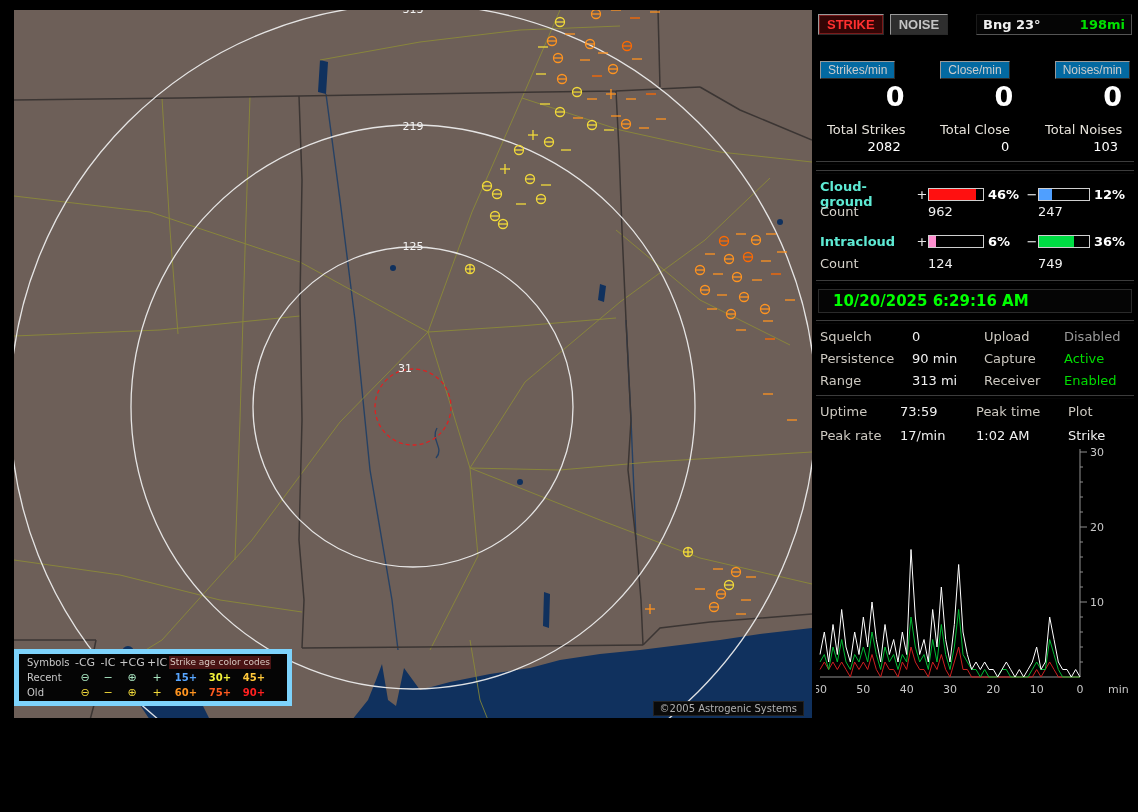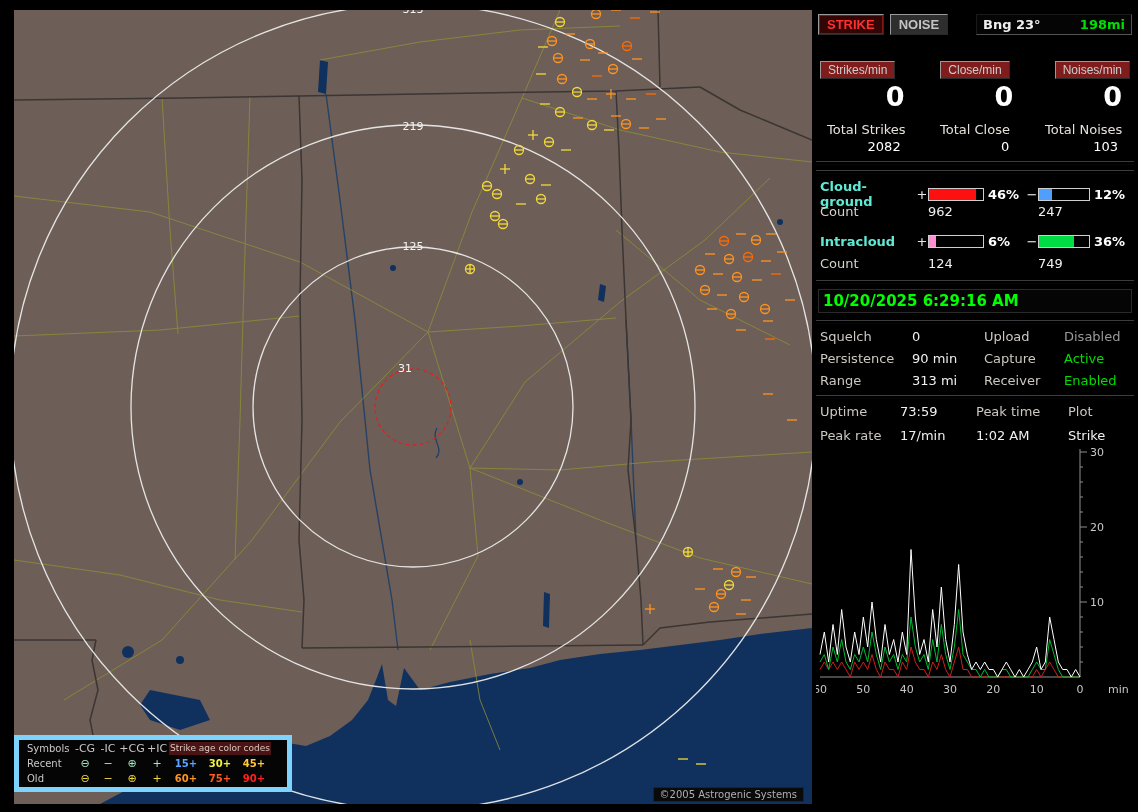--- a/index.html
+++ b/index.html
@@ -1,20 +1,20 @@
 <!DOCTYPE html>
 <html><head>
 <meta charset="utf-8">
 <style>
   html,body{margin:0;padding:0;background:#000;width:1138px;height:812px;overflow:hidden;
     font-family:"DejaVu Sans","Liberation Sans",sans-serif;}
   .app{position:relative;width:1138px;height:812px;background:#000;}
 
   
-  .map{position:absolute;left:14px;top:10px;width:798px;height:794px;background:#6d5f58;overflow:hidden;}
+  .map{position:absolute;left:14px;top:10px;width:798px;height:708px;background:#6d5f58;overflow:hidden;}
   .map svg{display:block;}
   .legend{position:absolute;left:0;bottom:12px;width:252px;background:#050505;border:5px solid #7dd3fc;
     color:#c8c8c8;font-size:10px;display:grid;grid-template-columns:46px 24px 22px 26px 24px 34px 34px 34px;
     grid-auto-rows:15px;align-items:center;padding:1px 8px;}
   .legend .hdr-age{grid-column:6 / span 3;background:#4a1414;color:#d8c8c0;font-size:9px;text-align:center;
     padding:1px 0;line-height:11px;}
   .legend .sym{text-align:center;font-size:11px;line-height:13px;}
   .legend .agelbl{text-align:center;font-weight:bold;}
   .copyright{position:absolute;right:8px;bottom:2px;background:#0a0a0a;color:#b0b0b0;font-size:10px;
     padding:1px 6px;border:1px solid #222;}
@@ -27,41 +27,41 @@
   .top-row{display:flex;align-items:center;margin:14px 6px 0 6px;}
   .btn{border:1px solid;border-color:#9a9a9a #2a2a2a #2a2a2a #9a9a9a;background:#2e2e2e;color:#c4c4c4;
     font-weight:bold;font-size:13px;padding:2px 8px;cursor:default;}
   .btn.strike{background:#330505;color:#ff3030;box-shadow:inset 0 0 0 1px #7a1a1a;margin-right:6px;}
   .bng-box{margin-left:auto;background:#050505;border:1px solid;border-color:#1a1a1a #555 #555 #1a1a1a;
     width:142px;display:flex;justify-content:space-between;padding:2px 6px;font-weight:bold;}
   .bng-box .bng{color:#f0f0f0;}
   .bng-box .dist{color:#00e000;}
 
   .rates{display:flex;justify-content:space-between;margin:26px 8px 0 8px;}
-  .rate-btn{border:1px solid;border-color:#9a9a9a #2a2a2a #2a2a2a #9a9a9a;background:#7f1d1d;color:#cccccc;
+  .rate-btn{border:1px solid;border-color:#9a9a9a #2a2a2a #2a2a2a #9a9a9a;background:#0369a1;color:#cccccc;
     font-size:12px;padding:1px 7px;}
   .zeros{display:grid;grid-template-columns:1fr 1fr 1fr;margin-top:2px;}
   .zeros div{font-size:27px;font-weight:bold;color:#fff;text-align:right;padding-right:16px;}
   .totals{display:grid;grid-template-columns:1fr 1fr 1fr;margin-top:10px;row-gap:2px;}
   .totals .tlab{text-align:center;color:#e6e2da;}
   .totals .tval{text-align:right;padding-right:20px;color:#ffffff;grid-row:2;}
 
   .dist-title{color:#b4b0a8;margin:2px 8px;}
   .dist-row{display:grid;grid-template-columns:96px 12px 56px 42px 12px 52px 40px;align-items:center;
     margin:2px 8px;height:20px;}
   .dist-row .dlab{font-weight:bold;color:#5eead4;}
   .dist-row .sign{color:#e8e8e8;text-align:center;}
   .bar{display:block;height:11px;background:#000;border:1px solid #cfcfcf;overflow:hidden;}
   .bar-fill{display:block;height:100%;}
   .pct{font-weight:bold;color:#fff;padding-left:4px;}
   .count-row{display:grid;grid-template-columns:96px 12px 56px 42px 12px 52px 40px;margin:2px 8px;height:20px;
     align-items:center;}
   .count-row .cnum{text-align:left;color:#f0f0f0;}
 
-  .dtbox{margin:4px 6px;background:#050505;border:1px solid #2a2a2a;padding:2px 4px;color:#00ff00;
+  .dtbox{margin:4px 6px;background:#050505;border:1px solid #2a2a2a;padding:2px 14px;color:#00ff00;
     font-weight:bold;font-size:15px;}
 
   .settings{display:grid;grid-template-columns:92px 72px 80px auto;margin:4px 8px;row-gap:7px;}
   .settings .slab{color:#ccc8c0;}
   .settings .sval{color:#f0f0f0;}
 
   .stats{display:grid;grid-template-columns:80px 76px 92px auto;margin:4px 8px;row-gap:9px;}
   .stats .slab{color:#ccc8c0;}
   .stats .sval{color:#f0f0f0;}
 

